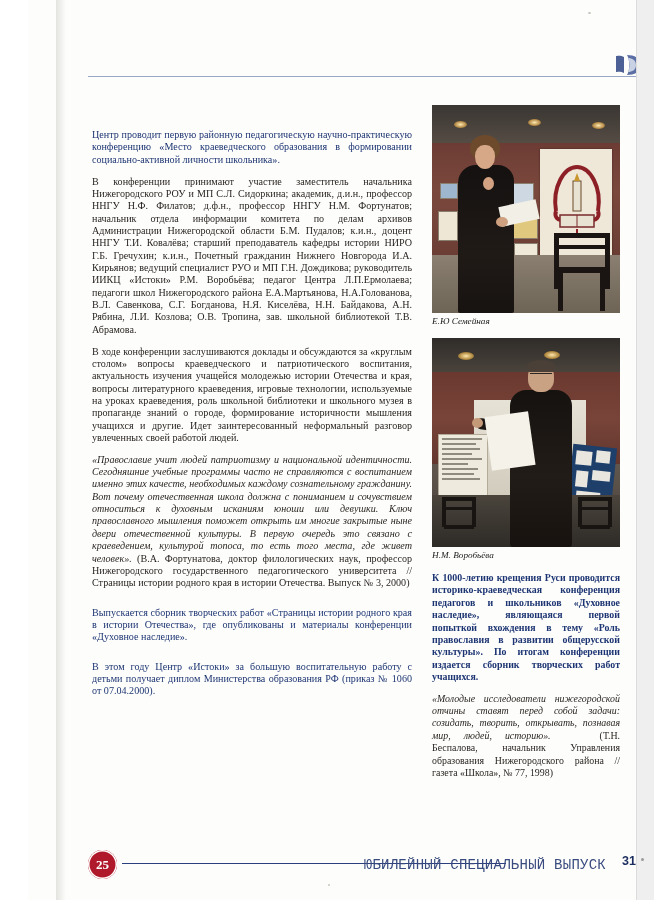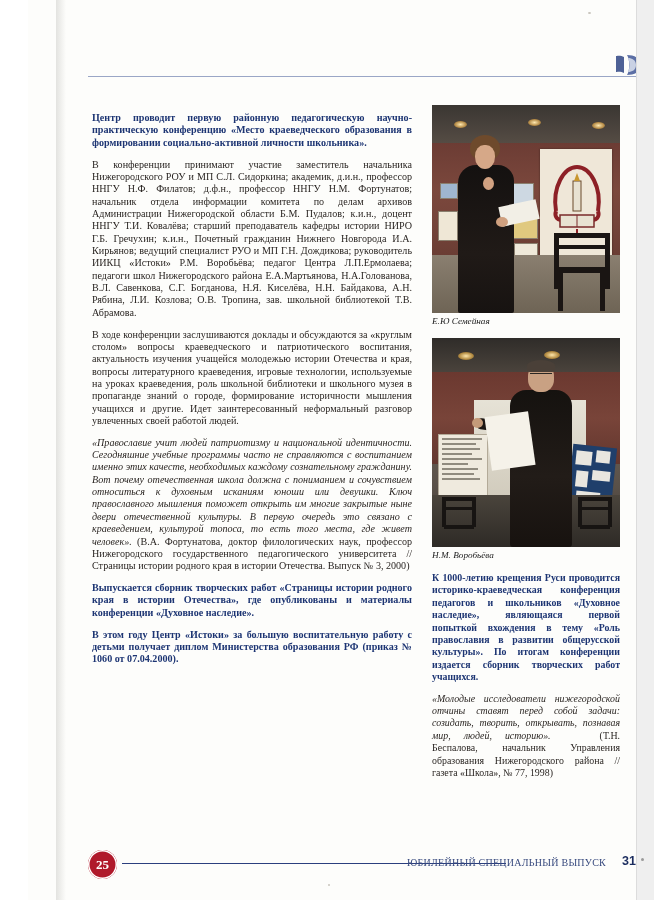--- a/index.html
+++ b/index.html
@@ -95,21 +95,22 @@
   .para {
     font-size: 10.1px;
     line-height: 12.35px;
     color: #241f1c;
     text-align: justify;
     margin: 0 0 9.5px 0;
     hyphens: manual;
   }
   .para.blue {
     color: #1d3573;
-    font-weight: bold;
+    font-weight: normal;
+    margin-top: 17px;
   }
   .para.italic {
     font-style: italic;
   }
   .para .roman {
     font-style: normal;
     font-weight: normal;
   }
 
   
@@ -298,22 +299,22 @@
     justify-content: center;
     font-family: "Liberation Serif", serif;
     font-size: 13px;
     font-weight: bold;
     box-shadow: inset 0 0 0 1.5px #ffffff, inset 0 0 0 3px #b0192b;
   }
   .footer-issue {
     position: absolute;
     right: 52px;
     top: 12px;
-    font-family: Liberation Serif, serif;
-    font-size: 10px;
+    font-family: Liberation Mono, monospace;
+    font-size: 14px;
     letter-spacing: 0.25px;
     color: #384a7e;
     white-space: nowrap;
   }
   .footer-page {
     position: absolute;
     right: 22px;
     top: 9px;
     font-family: "Liberation Sans", sans-serif;
     font-size: 12.5px;

